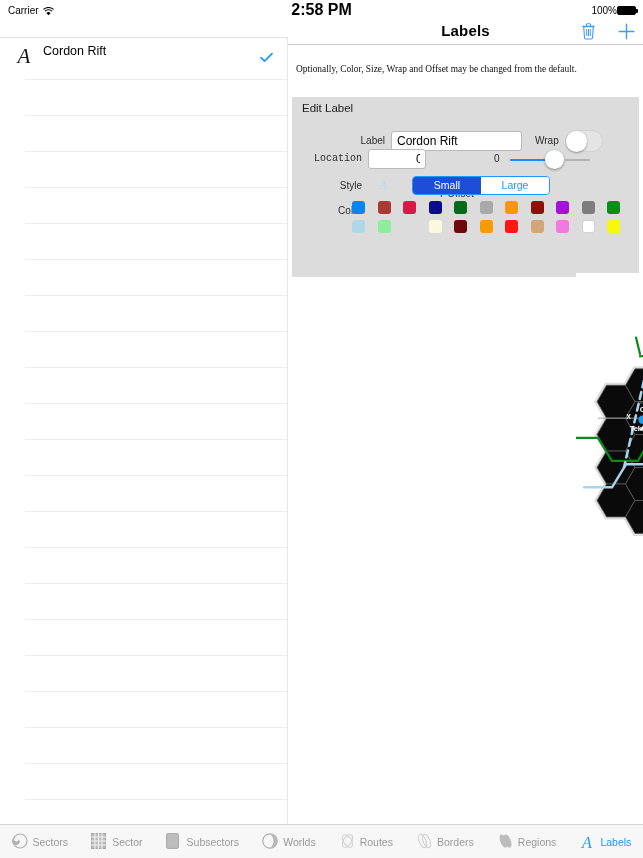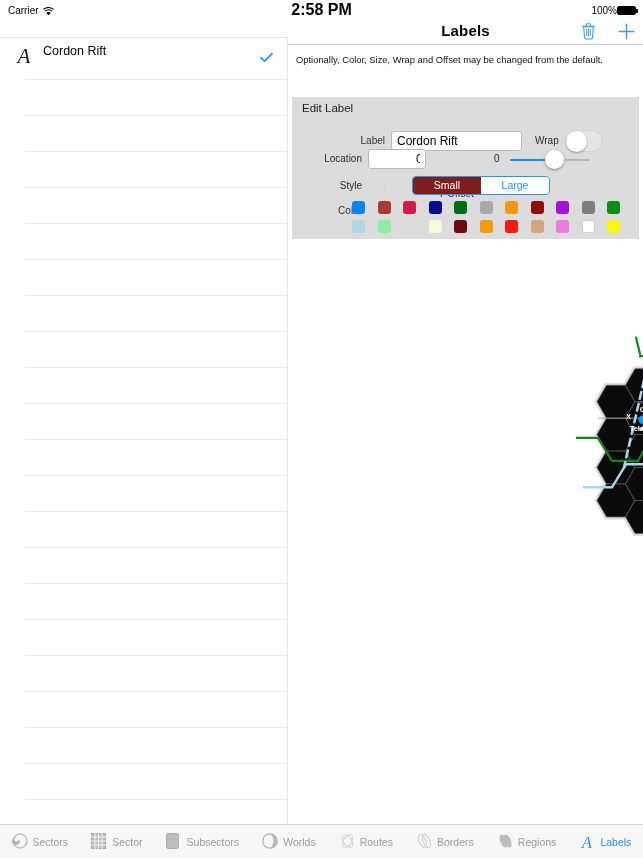--- a/index.html
+++ b/index.html
@@ -75,25 +75,25 @@
   .sb-check { width: 22px; text-align: center; padding-top: 6px; }
 
   
   .detail {
     position: absolute; top: 45px; left: 288px; width: 355px; height: 779px;
     background: #ffffff;
   }
   .help-text {
     padding: 7px 8px 0 8px; font-size: 9.4px; color: #111; line-height: 12.6px;
   }
-  .help-text .p2 { margin-top: 2px; }
+  .help-text .p2 { margin-top: 11px; font-family: Liberation Serif, serif; }
 
   
   .form {
-    position: absolute; top: 52px; left: 4px; width: 347px; height: 142px;
+    position: absolute; top: 52px; left: 4px; width: 347px; height: 180px;
     background: #dcdcdc;
   }
   .form-title { position: absolute; top: 5px; left: 10px; font-size: 11.5px; color: #1c1c1c; }
   .frow { position: absolute; left: 0; width: 347px; height: 28px; }
   .r-label { position: absolute; font-size: 10px; color: #2b2b2b; text-align: right; }
   .txtinput {
     position: absolute; background: #fff; border: 1px solid #b9b9b9; border-radius: 3px;
     font-size: 12px; color: #000; padding: 0 5px; font-family: "Liberation Sans", sans-serif;
     height: 20px; line-height: 18px; outline: none;
   }
@@ -116,21 +116,21 @@
   }
   
   .seg {
     position: absolute; display: flex; border: 1px solid #2196ff; border-radius: 4px; overflow: hidden;
     height: 19px;
   }
   .seg div {
     width: 68px; text-align: center; font-size: 10.5px; line-height: 17px; color: #2196ff;
     background: #fff; cursor: pointer;
   }
-  .seg div.on { background: #7f1d1d; color: #fff; }
+  .seg div.on { background: #1d4ed8; color: #fff; }
   .style-a {
     position: absolute; font-family: "Liberation Serif", serif; font-style: italic;
     font-size: 13px; color: #b8d9f5;
   }
   
   .swatch {
     position: absolute; width: 13px; height: 13px; border-radius: 3px; cursor: pointer;
   }
 
   
@@ -285,21 +285,21 @@
       <div class="frow" style="top:32px;margin-left:23px;">
         <span class="r-label" style="left:10px; width:60px; top:6px;">Label</span>
         <input class="txtinput" style="left: 76px; top: 2px; width: 131px;" type="text" value="Cordon Rift">
         <span class="r-label" style="left:220px; top:6px; text-align:left;">Wrap</span>
         <div class="toggle" style="left:250px; top:1px;">
           <div class="knob"></div>
         </div>
       </div>
 
       <div class="frow" style="top:50px;">
-        <span class="r-label" style="left:8px; width:62px; top:6px;">Location</span>
+        <span class="r-label" style="left:8px; width:62px; top:6px;font-family:Liberation Mono, monospace;">Location</span>
         <input class="txtinput" style="left: 76px; top: 2px; width: 58px; padding-left: 47px;" type="text" value="0513">
         <span class="r-label" style="left:146px; top:6px; text-align:left;margin-top:35px;">Y Offset</span>
         <span class="r-label" style="left:202px; top:6px; text-align:left;">0</span>
         <div class="slider" style="left:218px; top:3px; width:80px;">
           <div class="track-fill" id="sl-fill" style="width: 36px;"></div>
           <div class="track-rest" id="sl-rest" style="left: 55px; width: 25px;"></div>
           <div class="sknob" id="sl-knob" style="left: 35px;"></div>
         </div>
       </div>
 

